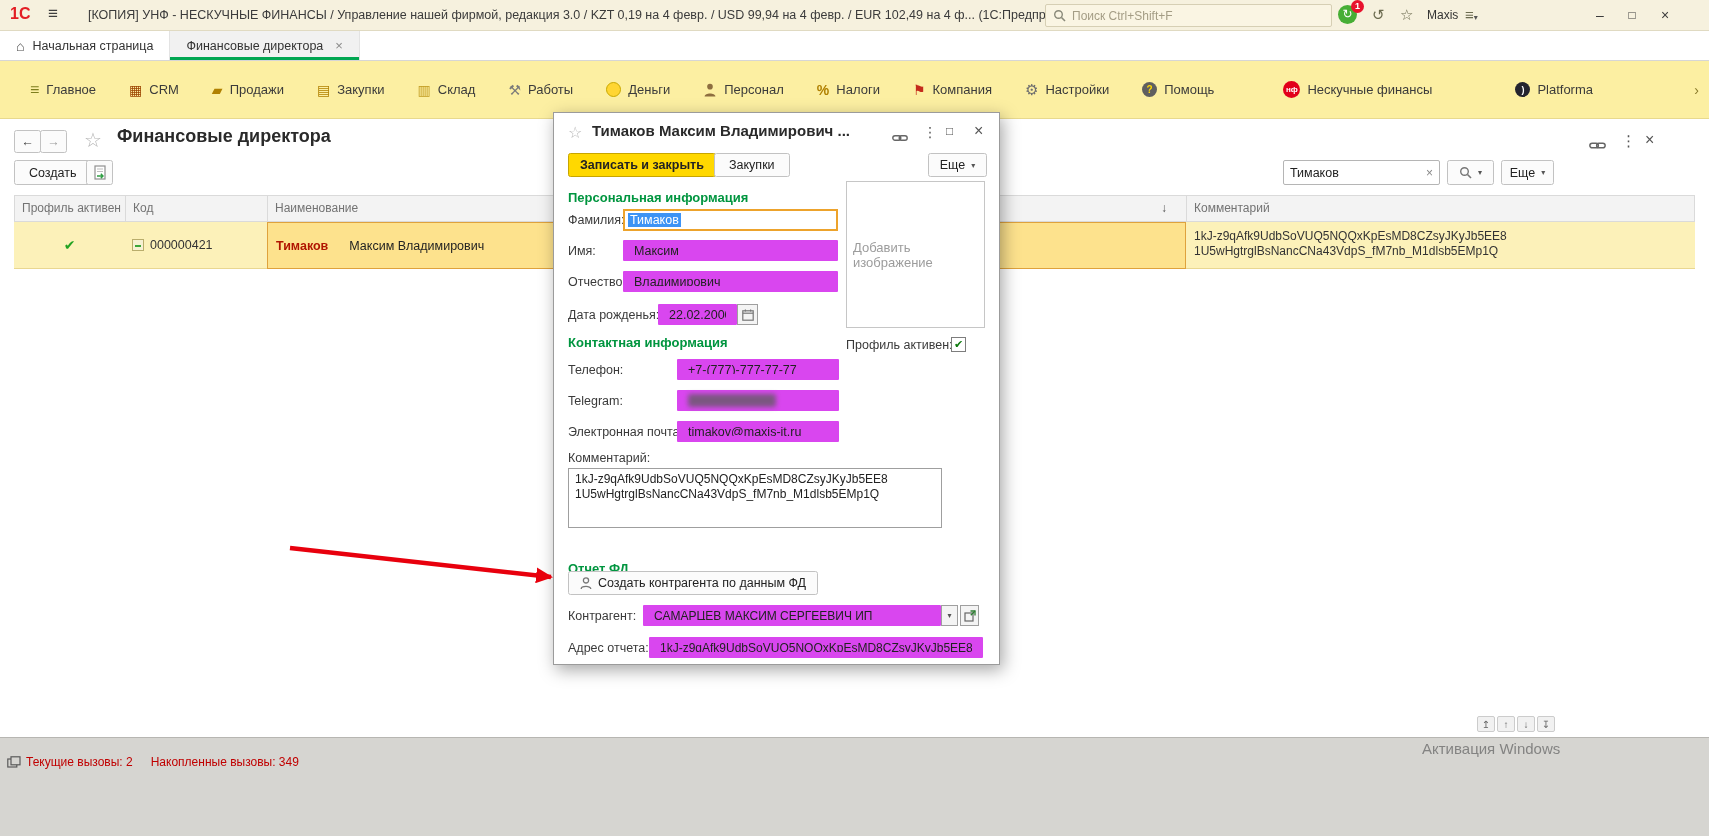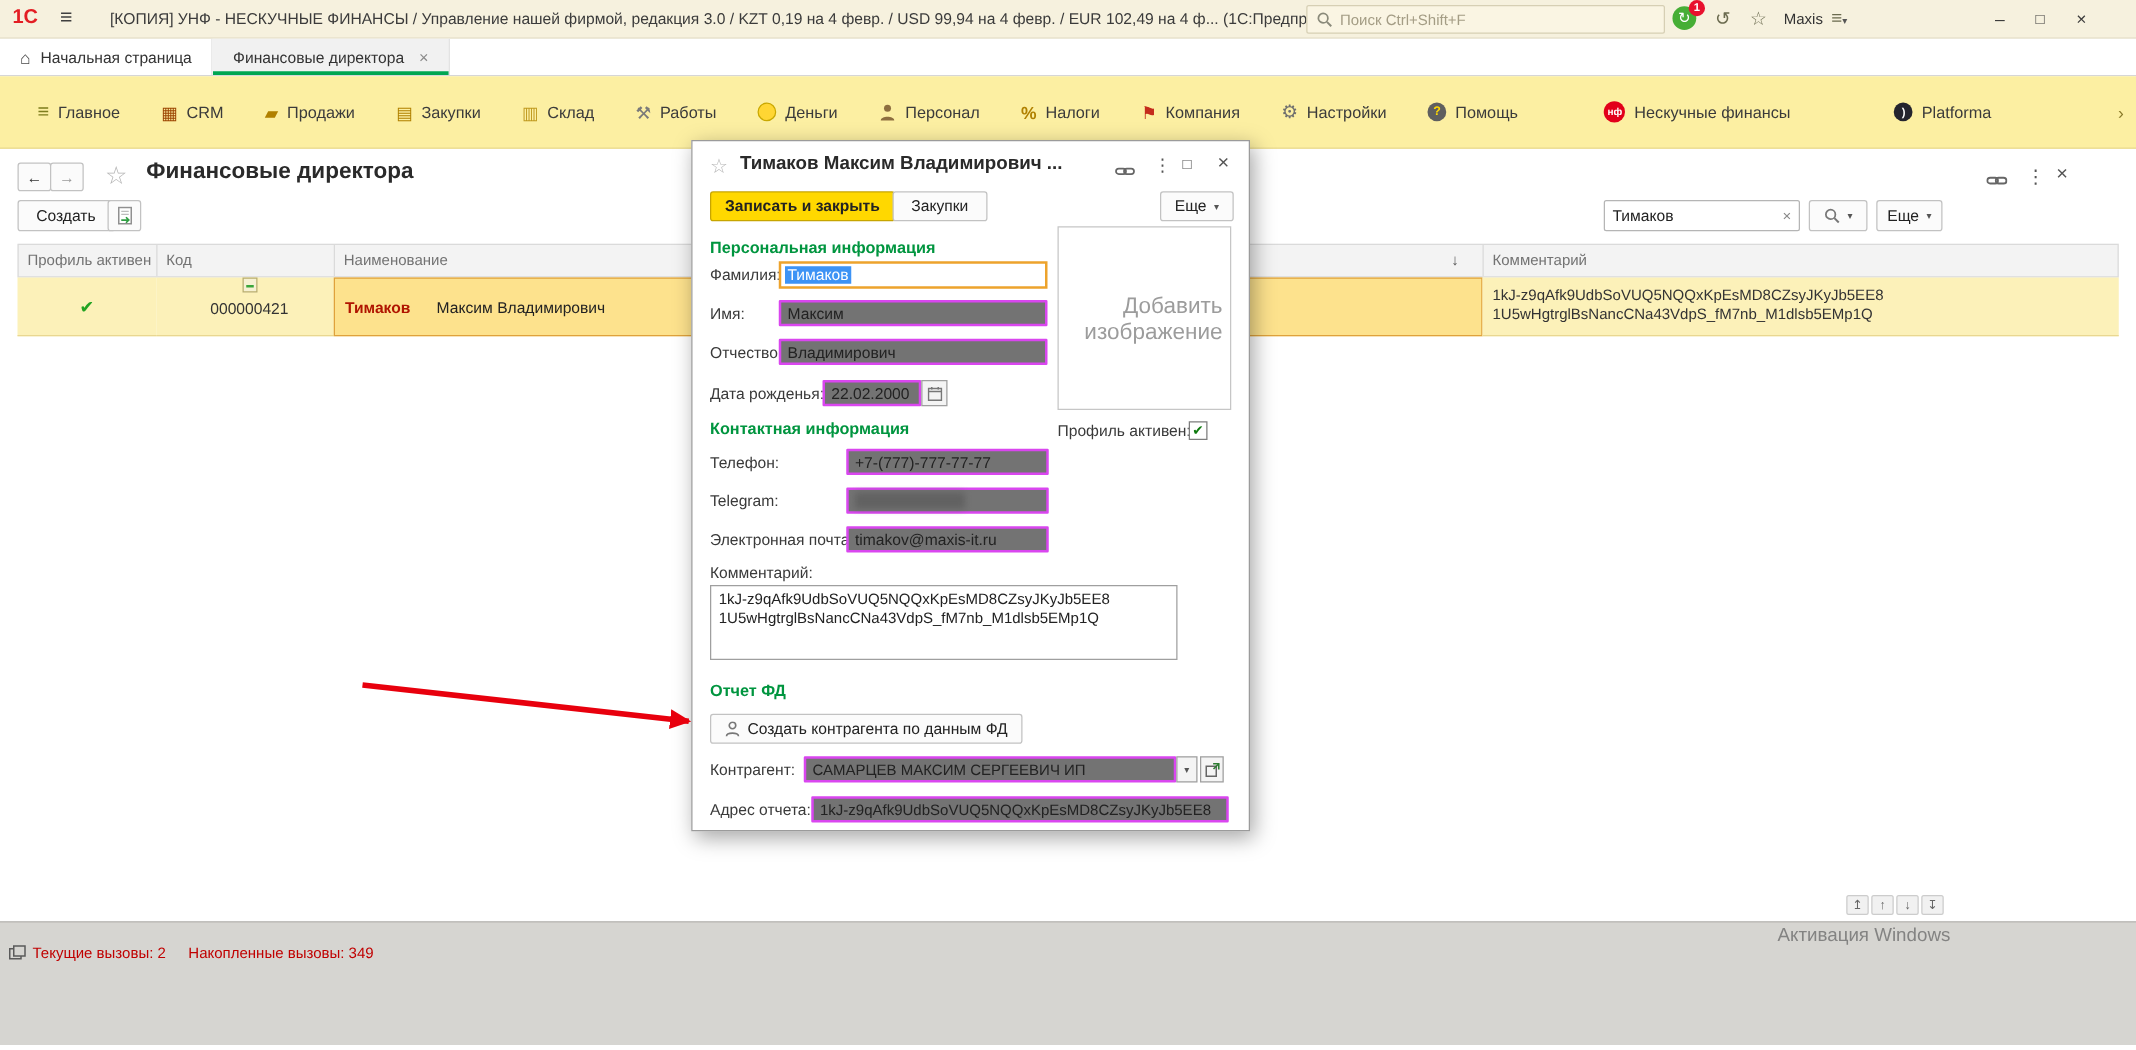--- a/index.html
+++ b/index.html
@@ -77,29 +77,29 @@
 
   
   .modal { position:absolute; left:553px; top:112px; width:447px; height:553px; background:#fff; border:1px solid #9b9b9b;
            box-shadow:3px 5px 16px rgba(0,0,0,.35); z-index:50; }
   .m-star { position:absolute; left:14px; top:10px; font-size:16px; color:#b8b8b8; cursor:pointer; }
   .m-title { position:absolute; left:38px; top:9px; font-size:15px; font-weight:bold; color:#2a2a2a; white-space:nowrap; }
   .m-ic { position:absolute; color:#555; cursor:pointer; }
   .ybtn { background:#ffd800; border:1px solid #c7a500; font-weight:bold; }
   .ghdr { position:absolute; font-size:13px; font-weight:bold; color:#00953f; }
   .lbl { position:absolute; font-size:12.5px; color:#3a3a3a; white-space:nowrap; }
-  .inp { position:absolute; height:21px; border:2px solid #d946ef; border-radius:1px; font-family:inherit; font-size:12.5px;
-         color:#222; padding:0 5px; background:#737373; }
+  .inp { position:absolute; height:21px; border:6px solid #d946ef; border-radius:1px; font-family:inherit; font-size:12.5px;
+         color:#222; padding:0 5px; background:#d946ef;text-decoration:underline; }
   .selbox { position:absolute; left:69px; top:96px; width:215px; height:22px; border:2px solid #eda32c; background:#fff;
             display:flex; align-items:center; padding:0 3px; }
   .selbox span { background:#3d93f5; color:#fff; font-size:12.5px; padding:0 2px; }
   .mini-btn { position:absolute; height:21px; background:#f4f4f4; border:1px solid #9f9f9f; display:flex;
               align-items:center; justify-content:center; cursor:pointer; }
   .imgbox { position:absolute; left:292px; top:68px; width:139px; height:147px; border:1px solid #c6c6c6;
-            display:flex; align-items:center; justify-content:center; text-align:right; color:#9c9c9c; font-size:18px; padding:0 6px; cursor:pointer; }
+            display:flex; align-items:center; justify-content:center; text-align:left; color:#9c9c9c; font-size:13px; padding:0 6px; cursor:pointer; }
   .cb { position:absolute; left:397px; top:224px; width:15px; height:15px; border:1px solid #7d7d7d; background:#fff;
         display:flex; align-items:center; justify-content:center; font-size:11px; color:#0e7a0e; cursor:pointer; }
   .ta { position:absolute; left:14px; top:355px; width:374px; height:60px; border:1px solid #9f9f9f; resize:none;
         font-family:inherit; font-size:12px; line-height:15px; padding:3px 6px; color:#222; }
   .blur-blob { width:88px; height:13px; background:#5c5c5c; filter:blur(2.5px); opacity:.75; border-radius:2px; }
   .arrow-svg { position:absolute; left:283px; top:536px; z-index:100; pointer-events:none; }
 </style>
 </head>
 <body>
 
@@ -249,21 +249,21 @@
   <div class="th" style="left:111px;width:142px;">Код</div>
   <div class="th" style="left:253px;width:919px;">Наименование</div>
   <span class="sort-arrow">↓</span>
   <div class="th" style="left:1172px;width:509px;border-right:none;">Комментарий</div>
 </div>
 
 <div class="trow">
   <div class="td" style="left:0;width:111px;">
     <div class="row-check">✔</div>
   </div>
-  <div class="td" style="left:111px;width:142px;display:flex;align-items:center;gap:6px;padding-left:7px;font-size:12.5px;color:#333;flex-direction:column;">
+  <div class="td" style="left:111px;width:142px;display:flex;align-items:center;gap:6px;padding-left:7px;font-size:12.5px;color:#333;">
     <span class="code-ic"></span>
     <span>000000421</span>
   </div>
   <div class="td name" style="left:253px;width:919px;">
     <span class="nm-hit">Тимаков</span>
     <span class="nm-rest">Максим Владимирович</span>
   </div>
   <div class="td comment-cell" style="left:1172px;width:509px;">1kJ-z9qAfk9UdbSoVUQ5NQQxKpEsMD8CZsyJKyJb5EE8
 1U5wHgtrglBsNancCNa43VdpS_fM7nb_M1dlsb5EMp1Q</div>
 </div>
@@ -347,21 +347,21 @@
     <span class="blur-blob"></span>
   </div>
 
   <span class="lbl" style="left:14px;top:312px;">Электронная почта:</span>
   <input class="inp" style="left: 123px; top: 308px; width: 162px;" value="timakov@maxis-it.ru">
 
   <span class="lbl" style="left:14px;top:338px;">Комментарий:</span>
   <textarea class="ta" style="">1kJ-z9qAfk9UdbSoVUQ5NQQxKpEsMD8CZsyJKyJb5EE8
 1U5wHgtrglBsNancCNa43VdpS_fM7nb_M1dlsb5EMp1Q</textarea>
 
-  <div class="ghdr" style="left:14px;top:432px;text-align:center;">Отчет ФД</div>
+  <div class="ghdr" style="left:14px;top:448px;text-align:center;">Отчет ФД</div>
 
   <div class="btn" style="left:14px;top:458px;height:24px;padding:0 11px;">
     <svg width="12" height="13" viewBox="0 0 12 13">
         <circle cx="6" cy="3.4" r="2.6" fill="none" stroke="#777" stroke-width="1.3"></circle>
         <path d="M1.2 12 C1.2 8.6 10.8 8.6 10.8 12" fill="none" stroke="#777" stroke-width="1.3"></path>
       </svg>
     <span>Создать контрагента по данным ФД</span>
   </div>
 
   <span class="lbl" style="left:14px;top:496px;">Контрагент:</span>

